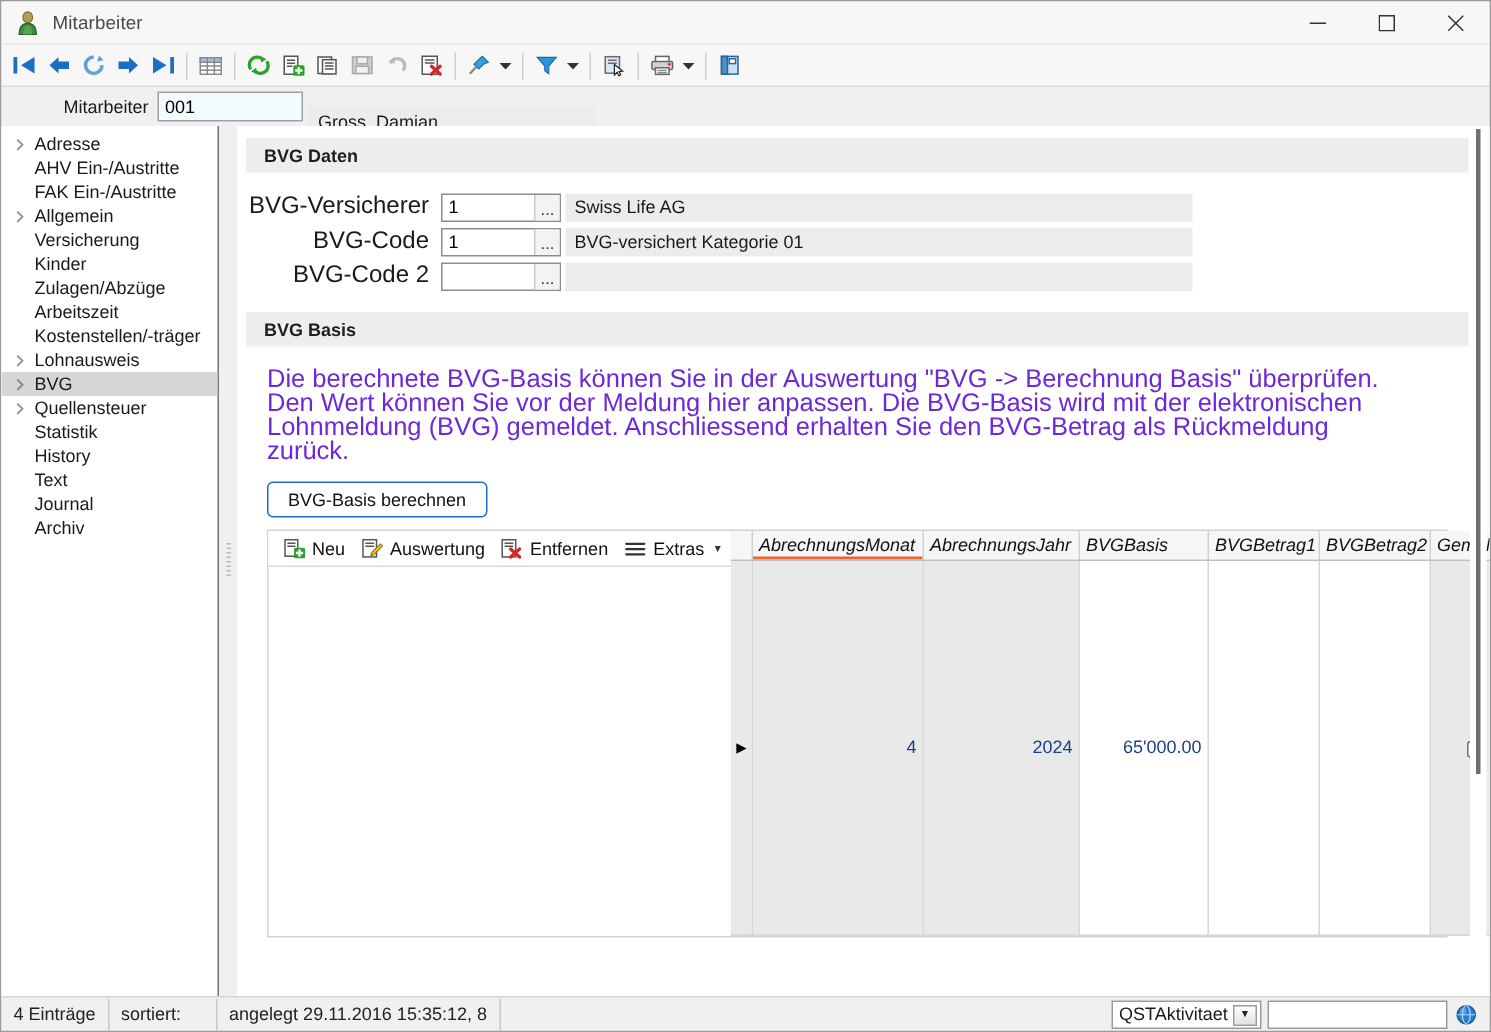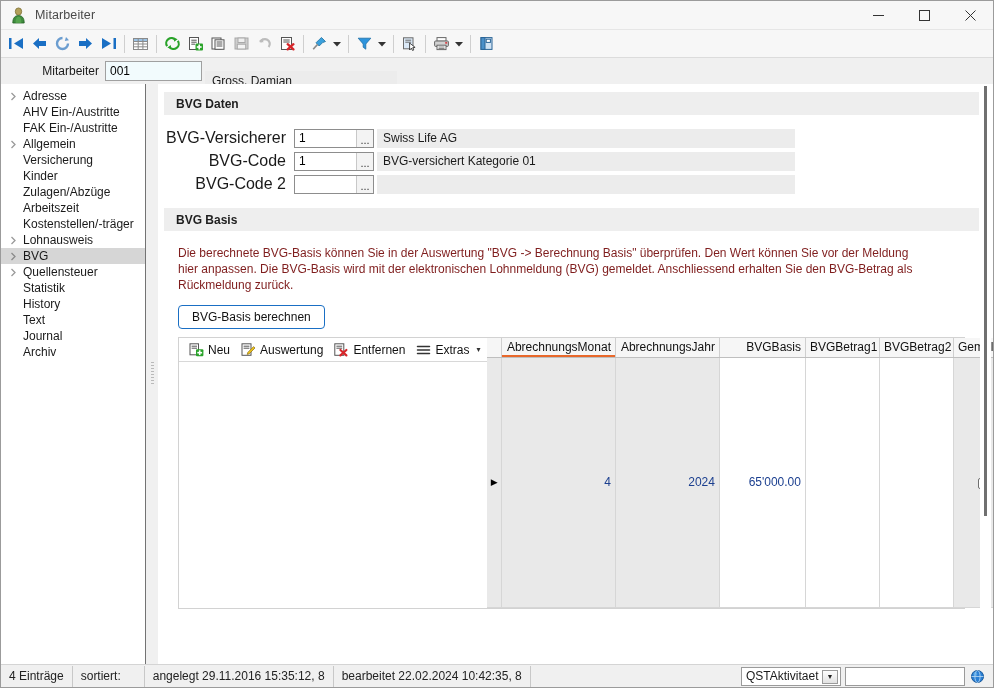--- a/index.html
+++ b/index.html
@@ -240,23 +240,23 @@
     align-items: center;
     padding-left: 6px;
     margin-left: 3px;
     font-size: 12px;
     flex: 0 0 auto;
   }
 
   
   .basis-body { padding: 14px 14px 0 14px; }
   .basis-text {
-    font-size: 12px;
+    font-size: 17px;
     line-height: 16px;
-    color: #7f1d1d;
+    color: #6d28d9;
     max-width: 748px;
   }
   .calc-btn {
     margin-top: 12px;
     height: 24px;
     padding: 0 13px;
     border: 1px solid #1a6fc4;
     border-radius: 4px;
     background: #ffffff;
     font-family: "Liberation Sans", sans-serif;
@@ -305,26 +305,27 @@
     width: 100%;
     table-layout: fixed;
     font-size: 12px;
   }
   table.grid th {
     background: #f6f6f6;
     border-right: 1px solid #cfcfcf;
     border-bottom: 1px solid #bfbfbf;
     height: 19px;
     font-weight: normal;
-    text-align: right;
+    text-align: left;
     padding: 0 4px;
     font-size: 12px;
     color: #111;
     overflow: hidden;
     white-space: nowrap;
+    font-style: italic;
   }
   table.grid th.sorted { box-shadow: inset 0 -2px 0 0 #e8682b; }
   table.grid th.idx { width: 14px; padding: 0; }
   table.grid td {
     height: 20px;
     border-right: 1px solid #d6d6d6;
     border-bottom: 1px solid #d6d6d6;
     padding: 0 4px;
     background: #e9e9e9;
     color: #1b3f8f;
@@ -874,21 +875,20 @@
       <div class="vscroll">
         <div class="vthumb"></div>
       </div>
     </div>
   </div>
 
   <div class="statusbar">
     <div class="sb-cell">4 Einträge</div>
     <div class="sb-cell" style="width:72px">sortiert:</div>
     <div class="sb-cell">angelegt 29.11.2016 15:35:12,  8</div>
-    <div class="sb-cell">bearbeitet 22.02.2024 10:42:35,  8</div>
     <div class="sb-spacer"></div>
     <div class="sb-select">
       <span>QSTAktivitaet</span>
       <span class="dd">▼</span>
     </div>
     <div class="sb-field"></div>
     <div class="sb-globe">
       <svg width="15" height="15" viewBox="0 0 15 15">
         <circle cx="7.5" cy="7.5" r="6" fill="#2a7fd4" stroke="#1b5a9b"></circle>
         <ellipse cx="7.5" cy="7.5" rx="2.6" ry="6" fill="none" stroke="#bcdcf5" stroke-width=".8"></ellipse>

